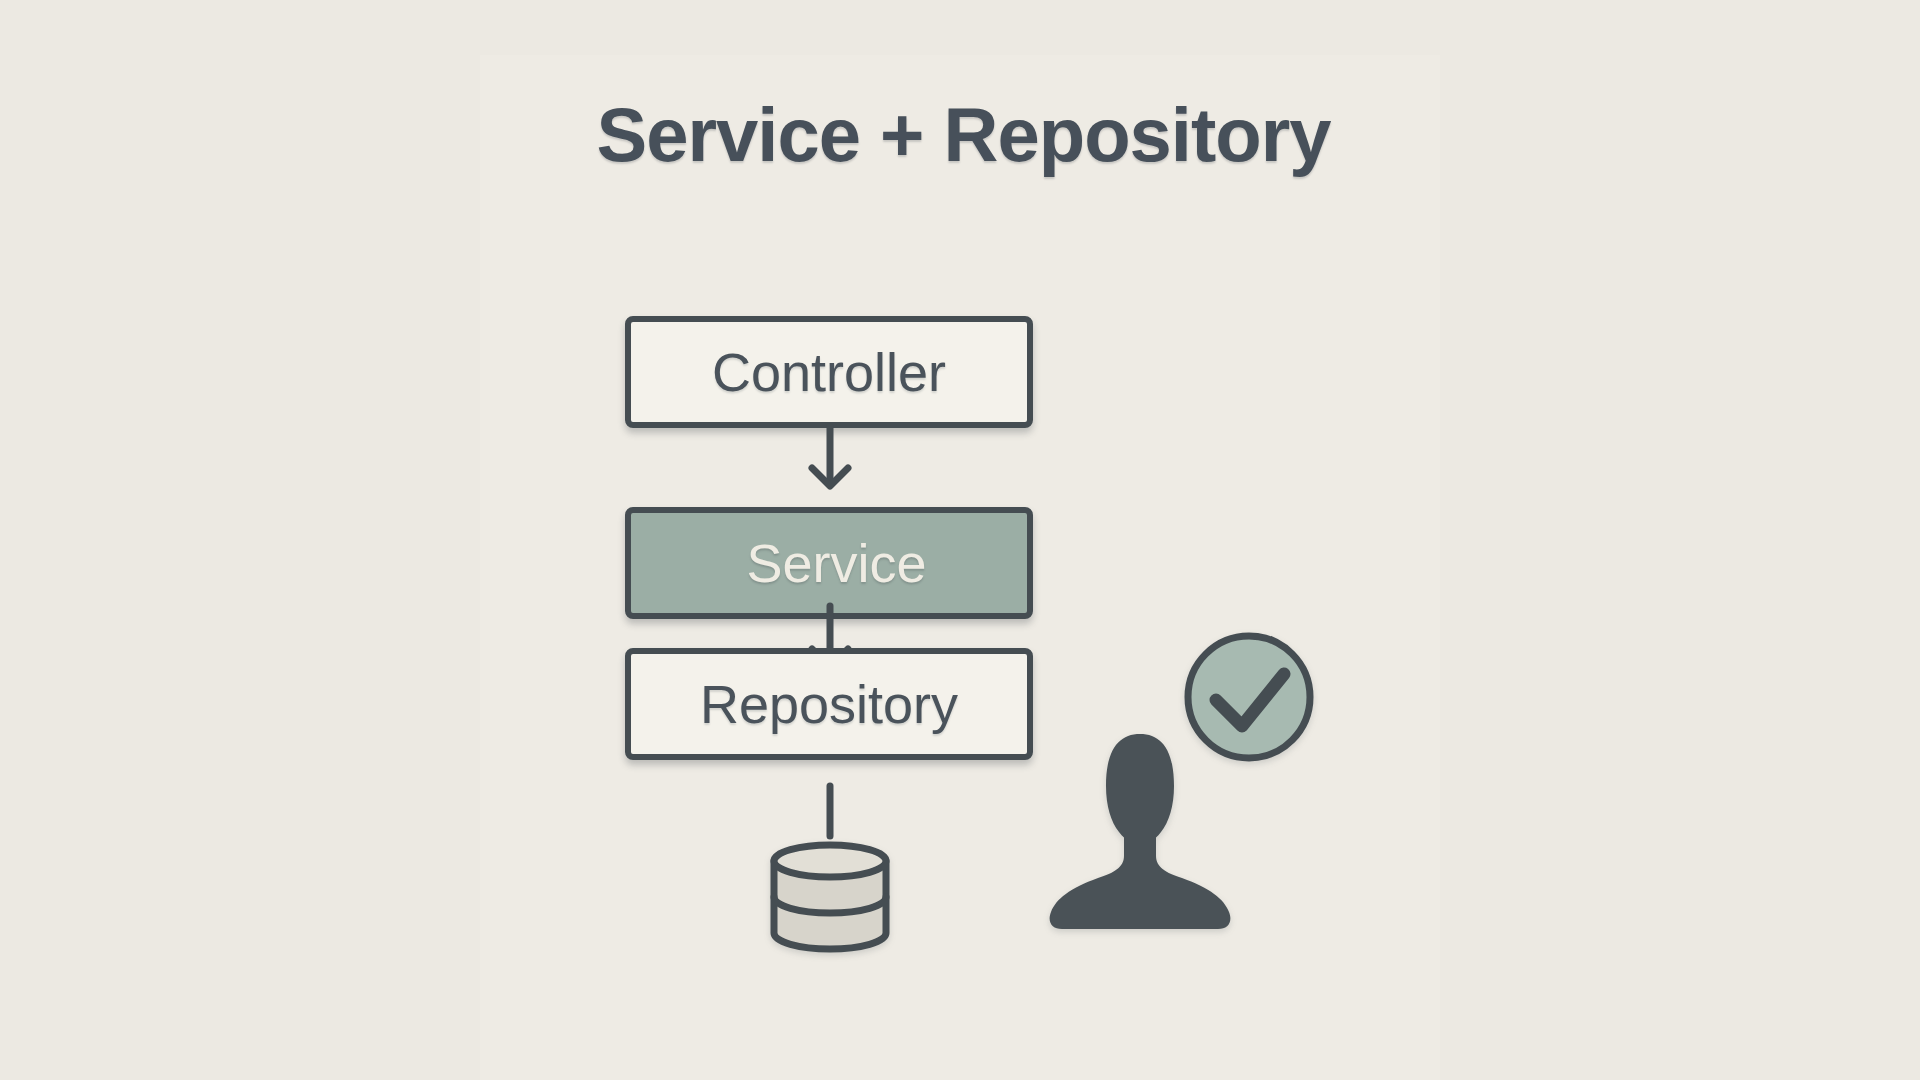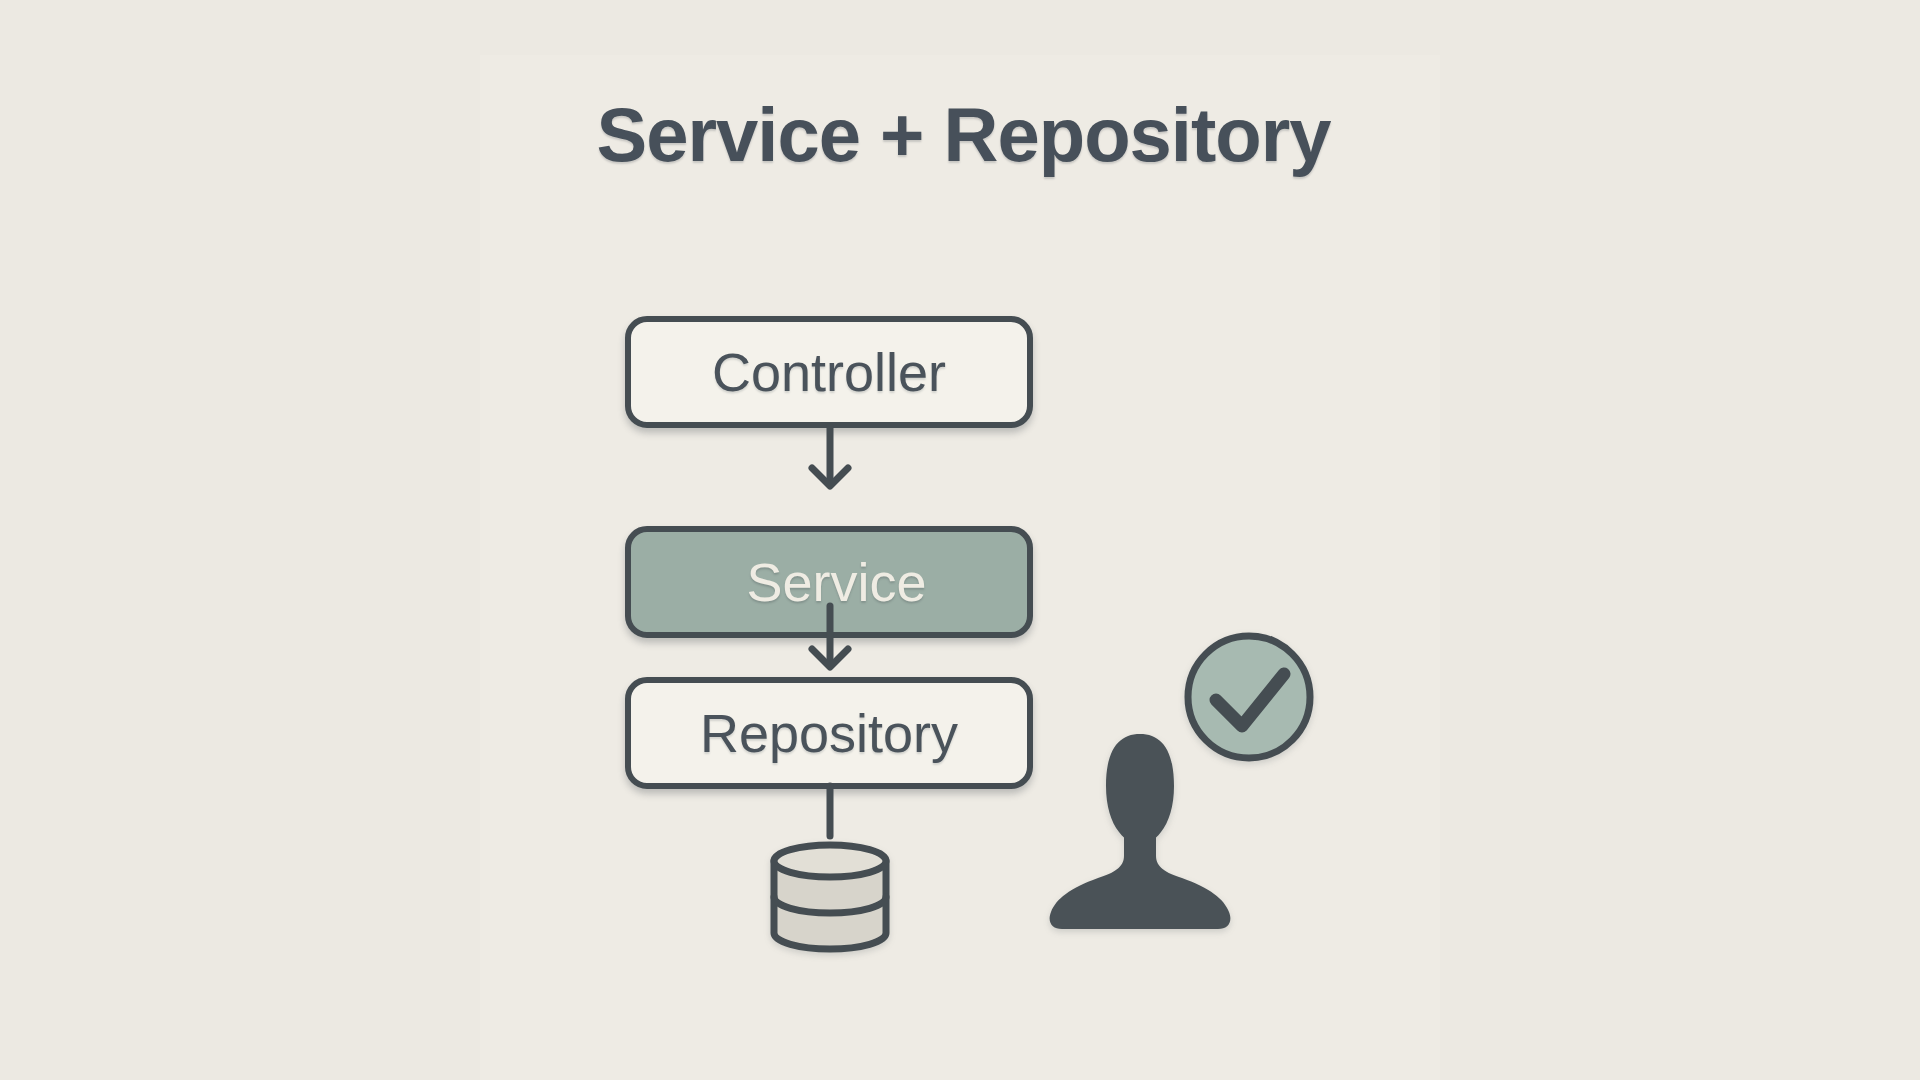--- a/index.html
+++ b/index.html
@@ -37,21 +37,21 @@
   }
   .title .line { display: block; padding-left: 37px; }
 
   .node {
     position: absolute;
     left: 625px;
     width: 408px;
     height: 112px;
     box-sizing: border-box;
     border: 6px solid var(--ink, #454D52);
-    border-radius: 22px;
+    border-radius: 8px;
     background: var(--box-fill, #F4F2EB);
     display: flex;
     align-items: center;
     justify-content: center;
     box-shadow: 0 5px 7px rgba(62,70,76,.28);
   }
   .node.accent {
     background: var(--accent-fill, #9BAEA5);
   }
   .node-label {
@@ -59,22 +59,22 @@
     color: #4A535B;
     text-shadow: 0 2px 2px rgba(62,70,76,.18);
     white-space: nowrap;
   }
   .node.accent .node-label {
     color: var(--accent-text, #EFECE3);
     text-shadow: 0 2px 2px rgba(62,70,76,.25);
   }
 
   #node-controller { top: 316px; }
-  #node-service    { top: 526px; padding-left: 15px; }
-  #node-repository { top: 677px; }
+  #node-service    { top: 507px; padding-left: 15px; }
+  #node-repository { top: 648px; }
 
   .flow-svg { position: absolute; overflow: visible; }
   #arrow-1    { left: 808px; top: 424px; }
   #arrow-2    { left: 808px; top: 603px; }
   #connector-repo-db { left: 808px; top: 784px; }
   #db-icon     { left: 764px; top: 840px; filter: drop-shadow(0 3px 3px rgba(62,70,76,.18)); }
   #person-icon { left: 1040px; top: 726px; filter: drop-shadow(0 3px 3px rgba(62,70,76,.18)); }
   #check-icon  { left: 1180px; top: 628px; filter: drop-shadow(0 3px 3px rgba(62,70,76,.18)); }
 
   .stroke-ink { stroke: var(--ink, #454D52); fill: none; stroke-linecap: round; stroke-linejoin: round; }

